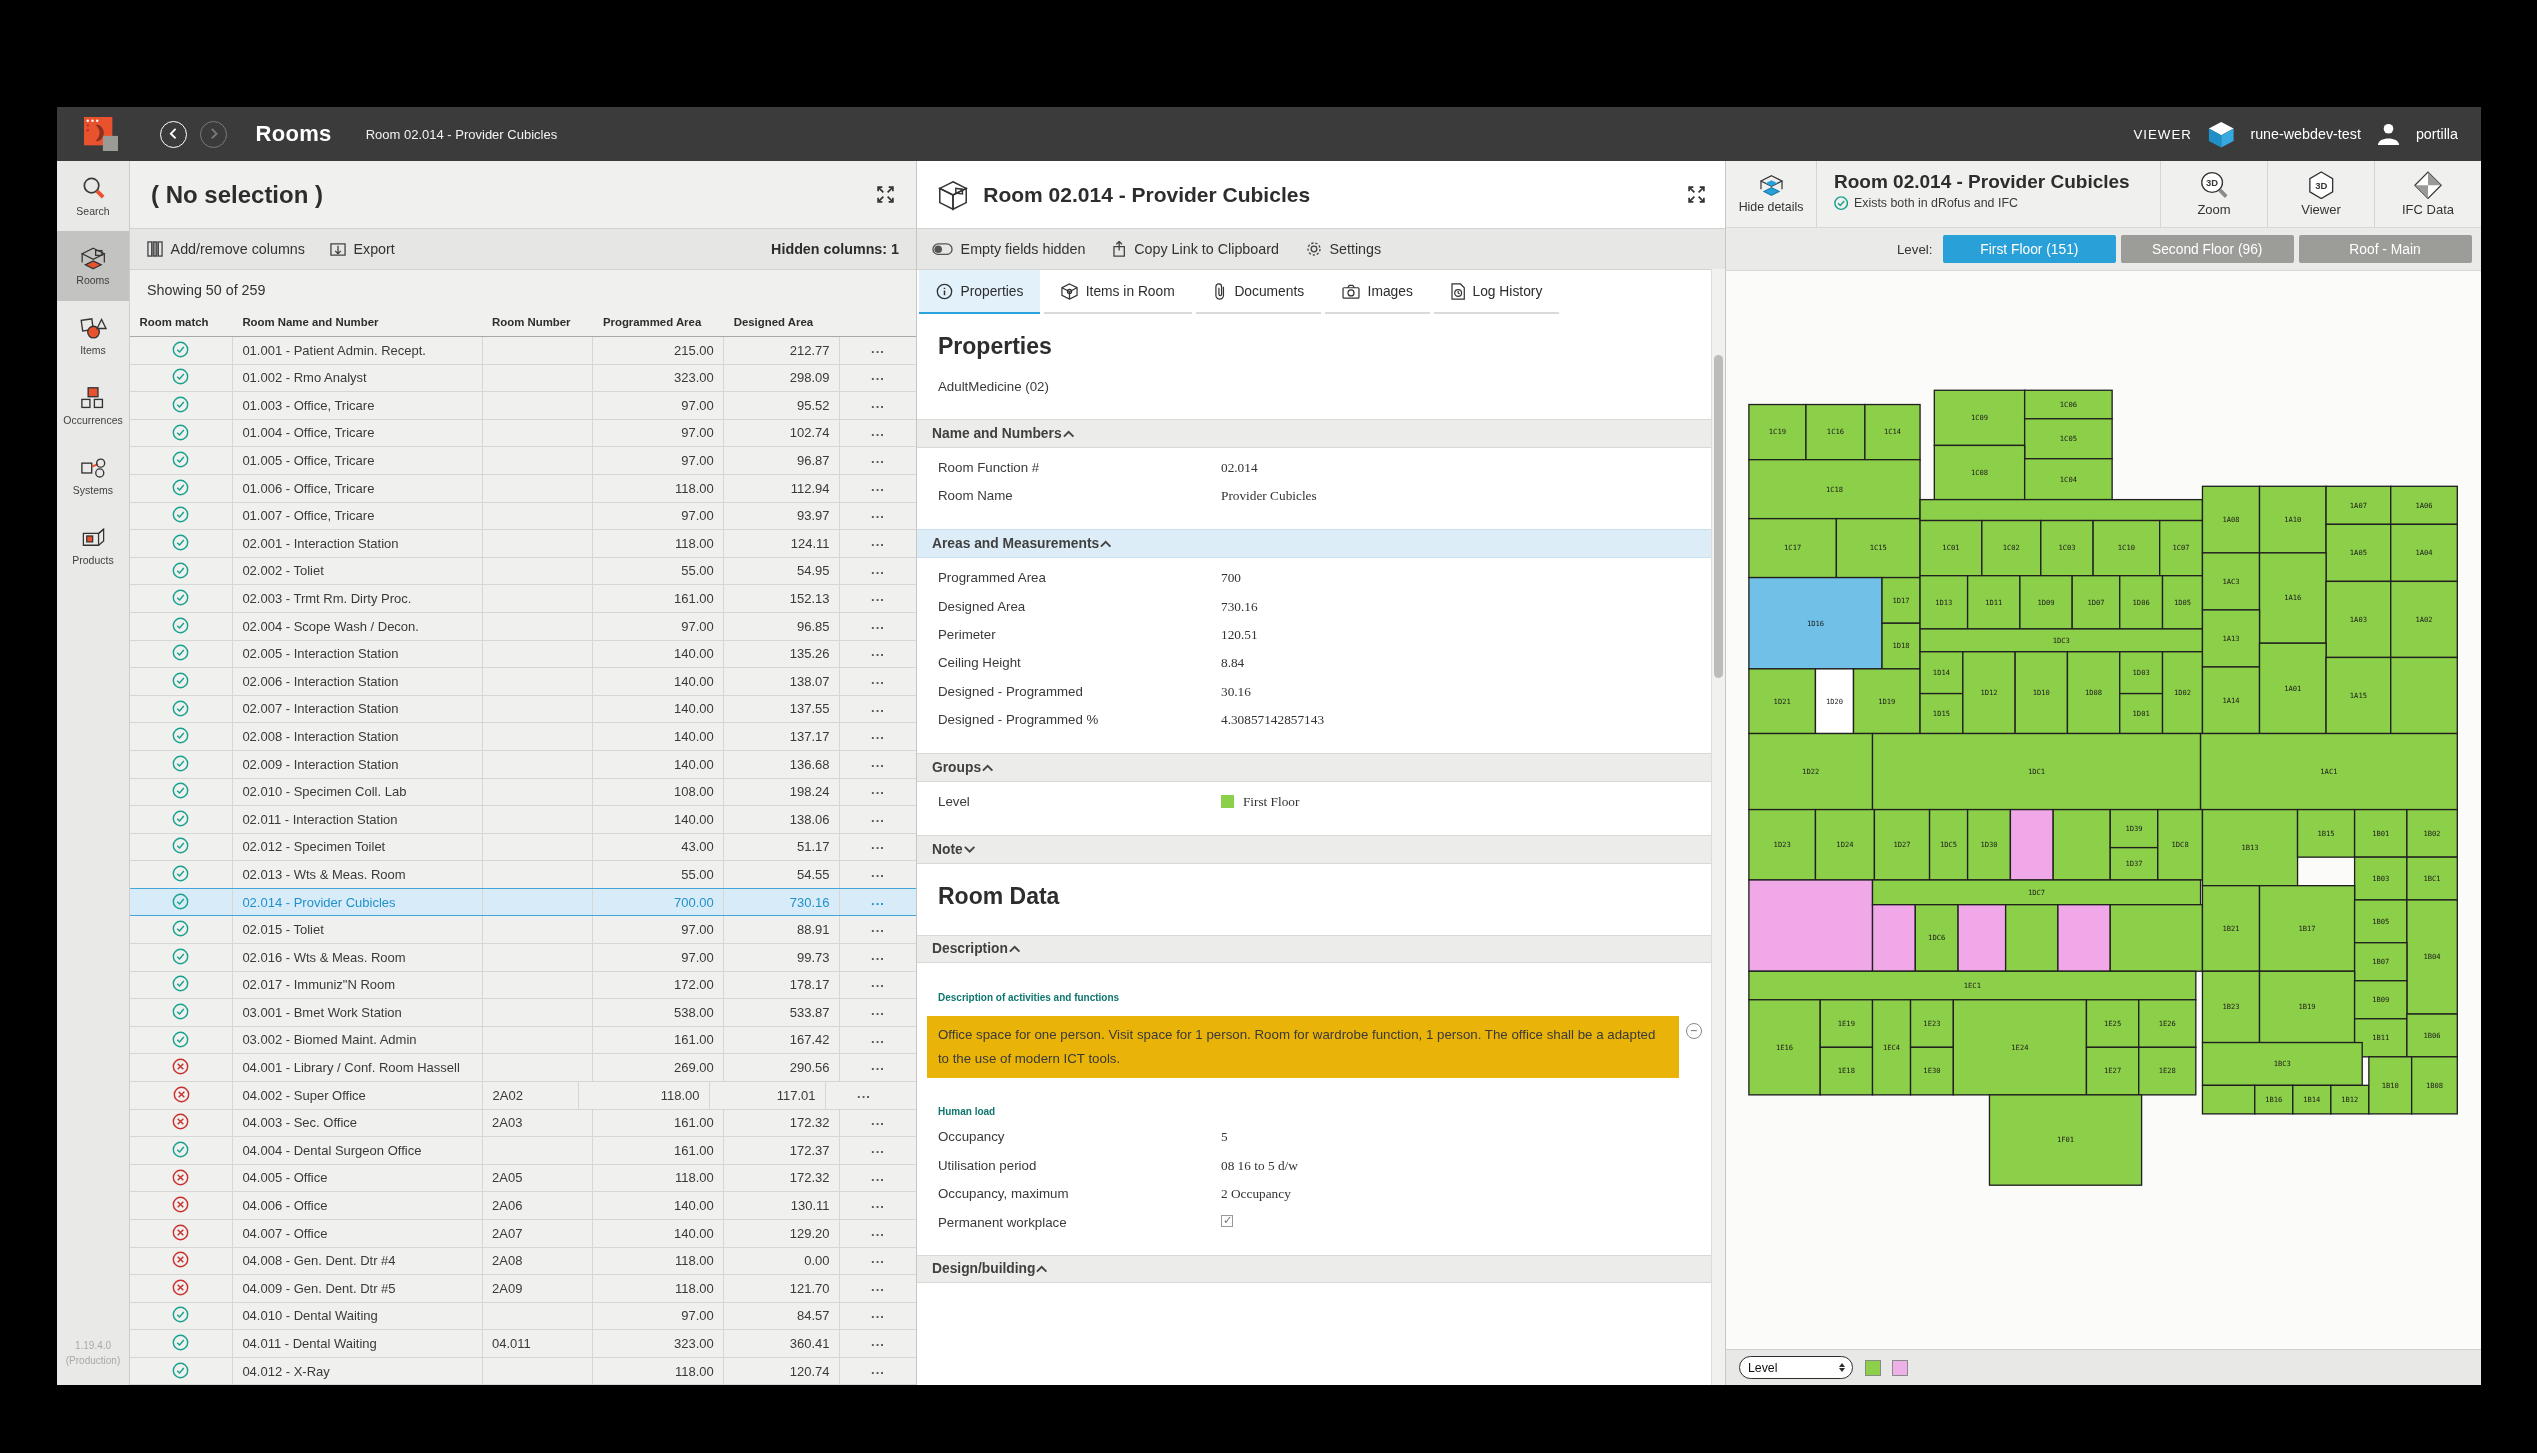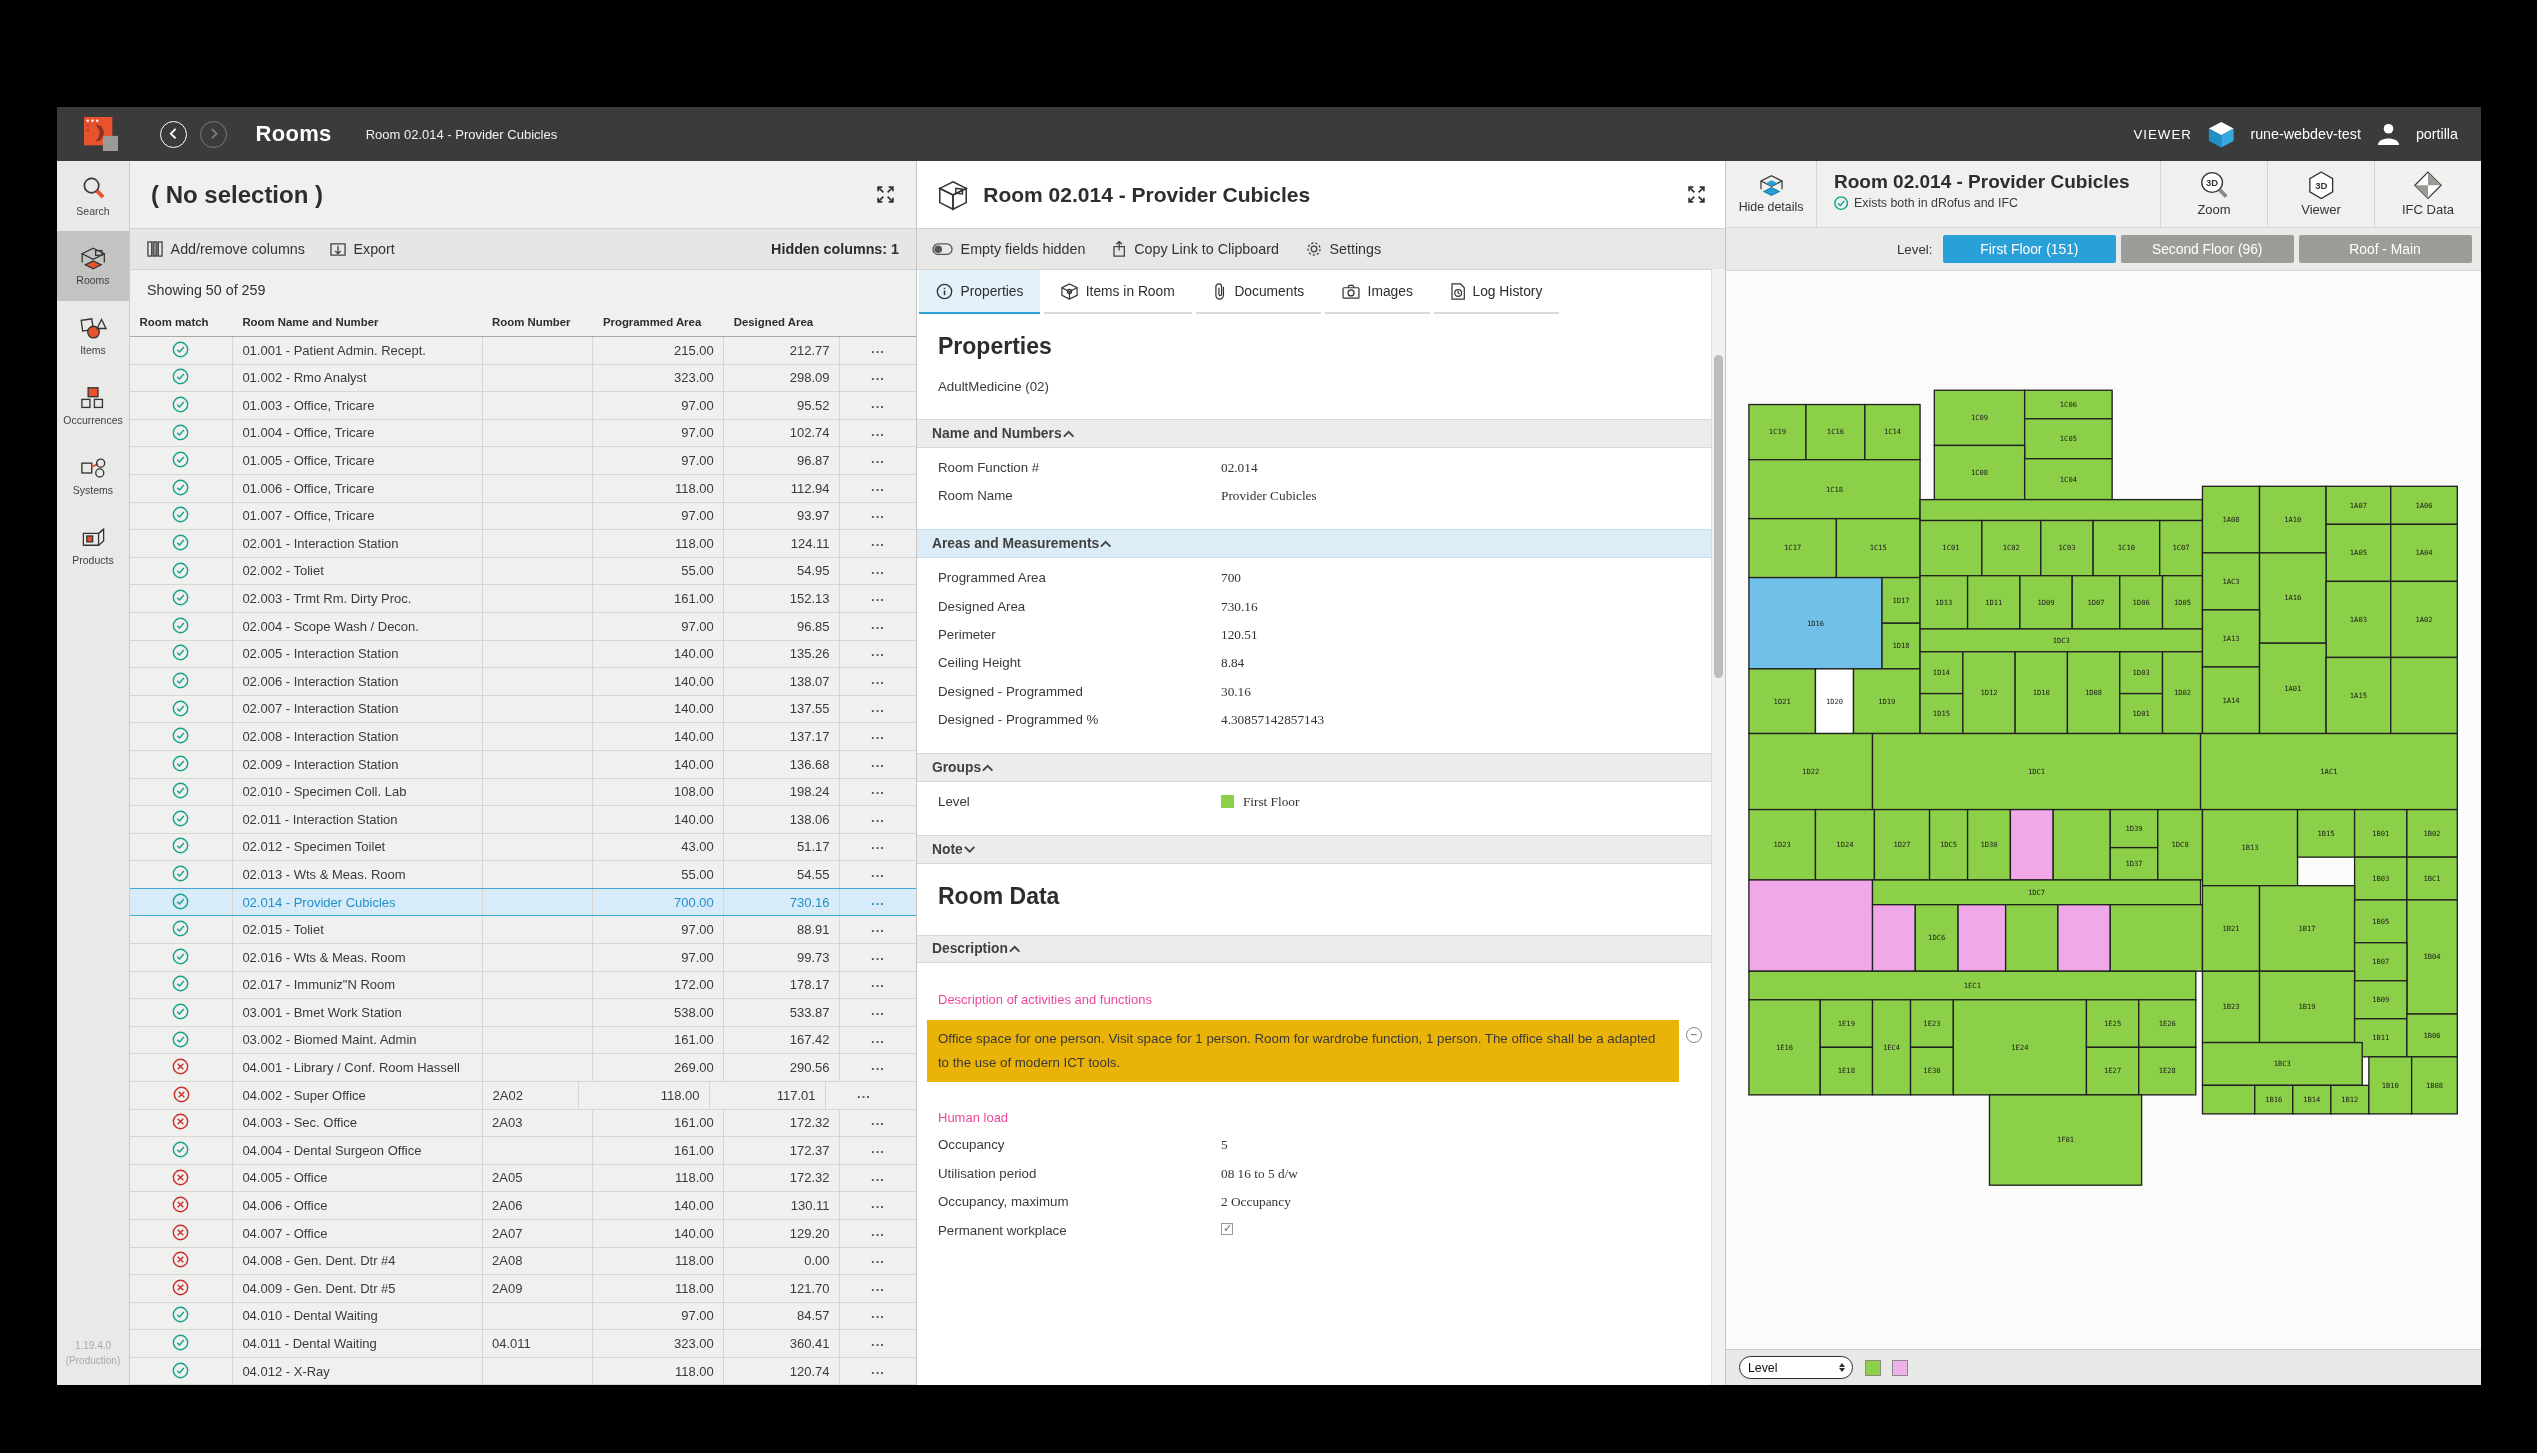--- a/index.html
+++ b/index.html
@@ -60,21 +60,21 @@
   .blk-h1 { font-size:23px; font-weight:bold; color:#2d2d2d; margin:19px 0 0 21px; }
   .blk-sub { font-size:13.3px; color:#3a3a3a; margin:19px 0 0 21px; }
   .blk-sec { height:28.5px; margin-top:25px; background:#ececea; border-top:1px solid #d8d8d6; border-bottom:1px solid #d8d8d6; display:flex; align-items:center; padding:0 15px; cursor:pointer; }
   .blk-sec.blue { background:#dcedf8; border-color:#c8e0f0; }
   .blk-sec .stx { font-size:13.8px; font-weight:bold; color:#404040; }
   .blk-sec svg { margin-left:auto; }
   .blk-f { display:flex; margin-top:12.4px; padding-left:21px; font-size:13.3px; color:#3a3a3a; }
   .blk-f .flabel { width:283px; }
   .blk-f .fval { color:#333;font-family:Liberation Serif, serif; }
   .sw { display:inline-block; width:13.3px; height:13.3px; background:#8ccf49; margin-right:8.6px; vertical-align:-1.9px; }
-  .blk-b { font-size:13px; font-weight:normal; color:#ec4899; margin:28.5px 0 0 21px; }
+  .blk-b { font-size:10px; font-weight:bold; color:#0f766e; margin:28.5px 0 0 21px; }
   .blk-p { margin:13.3px 32px 0 9.5px; background:#eab308; padding:7.6px 11.4px; font-size:13.3px; color:#3a3a3a; line-height:1.75; position:relative; }
   .minus-btn { position:absolute; right:-23px; top:7.6px; width:16px; height:16px; border:1px solid #888; border-radius:50%; color:#666; font-size:12.4px; line-height:14.3px; text-align:center; cursor:pointer; background:#fff; }
   .chkbox { width:12.4px; height:12.4px; border:1px solid #999; display:inline-block; position:relative; background:#fdfdfd; }
   .chkbox:after { content:"✓"; position:absolute; left:1px; top:-2.9px; font-size:11.4px; color:#777; }
   .mid-scroll { position:absolute; right:0; top:108px; bottom:0; width:14.3px; background:#f1f1ef; border-left:1px solid #dcdcda; }
   .mid-thumb { position:absolute; left:1.9px; top:86px; width:9.5px; height:323px; background:#bcbcba; border-radius:4.8px; cursor:pointer; }
 
   
   .right-panel { flex:1; background:#fafaf9; display:flex; flex-direction:column; border-left:1px solid #c6c6c4; }
   .vp-head { height:67px; background:#f0f0ee; border-bottom:1px solid #d8d8d6; display:flex; align-items:stretch; }
@@ -857,20 +857,28 @@
             <span class="flabel">Utilisation period</span>
             <span class="fval">08 16 to 5 d/w</span>
           </div>
           <div class="blk-f">
             <span class="flabel">Occupancy, maximum</span>
             <span class="fval">2 Occupancy</span>
           </div>
           <div class="blk-f">
             <span class="flabel">Permanent workplace</span>
             <span class="chkbox"></span>
+          </div>
+          <div class="blk-sec">
+            <span class="stx">Design/building</span>
+            <span>
+              <svg width="13.3" height="9.5" viewBox="0 0 14 10">
+                <path d="M2 8 L7 3 L12 8" fill="none" stroke="#444" stroke-width="2"></path>
+              </svg>
+            </span>
           </div>
         </div>
       <div class="mid-scroll">
           <div class="mid-thumb"></div>
         </div>
     </div>
 
     <div class="right-panel">
       <div class="vp-head">
         <div class="hide-details">

